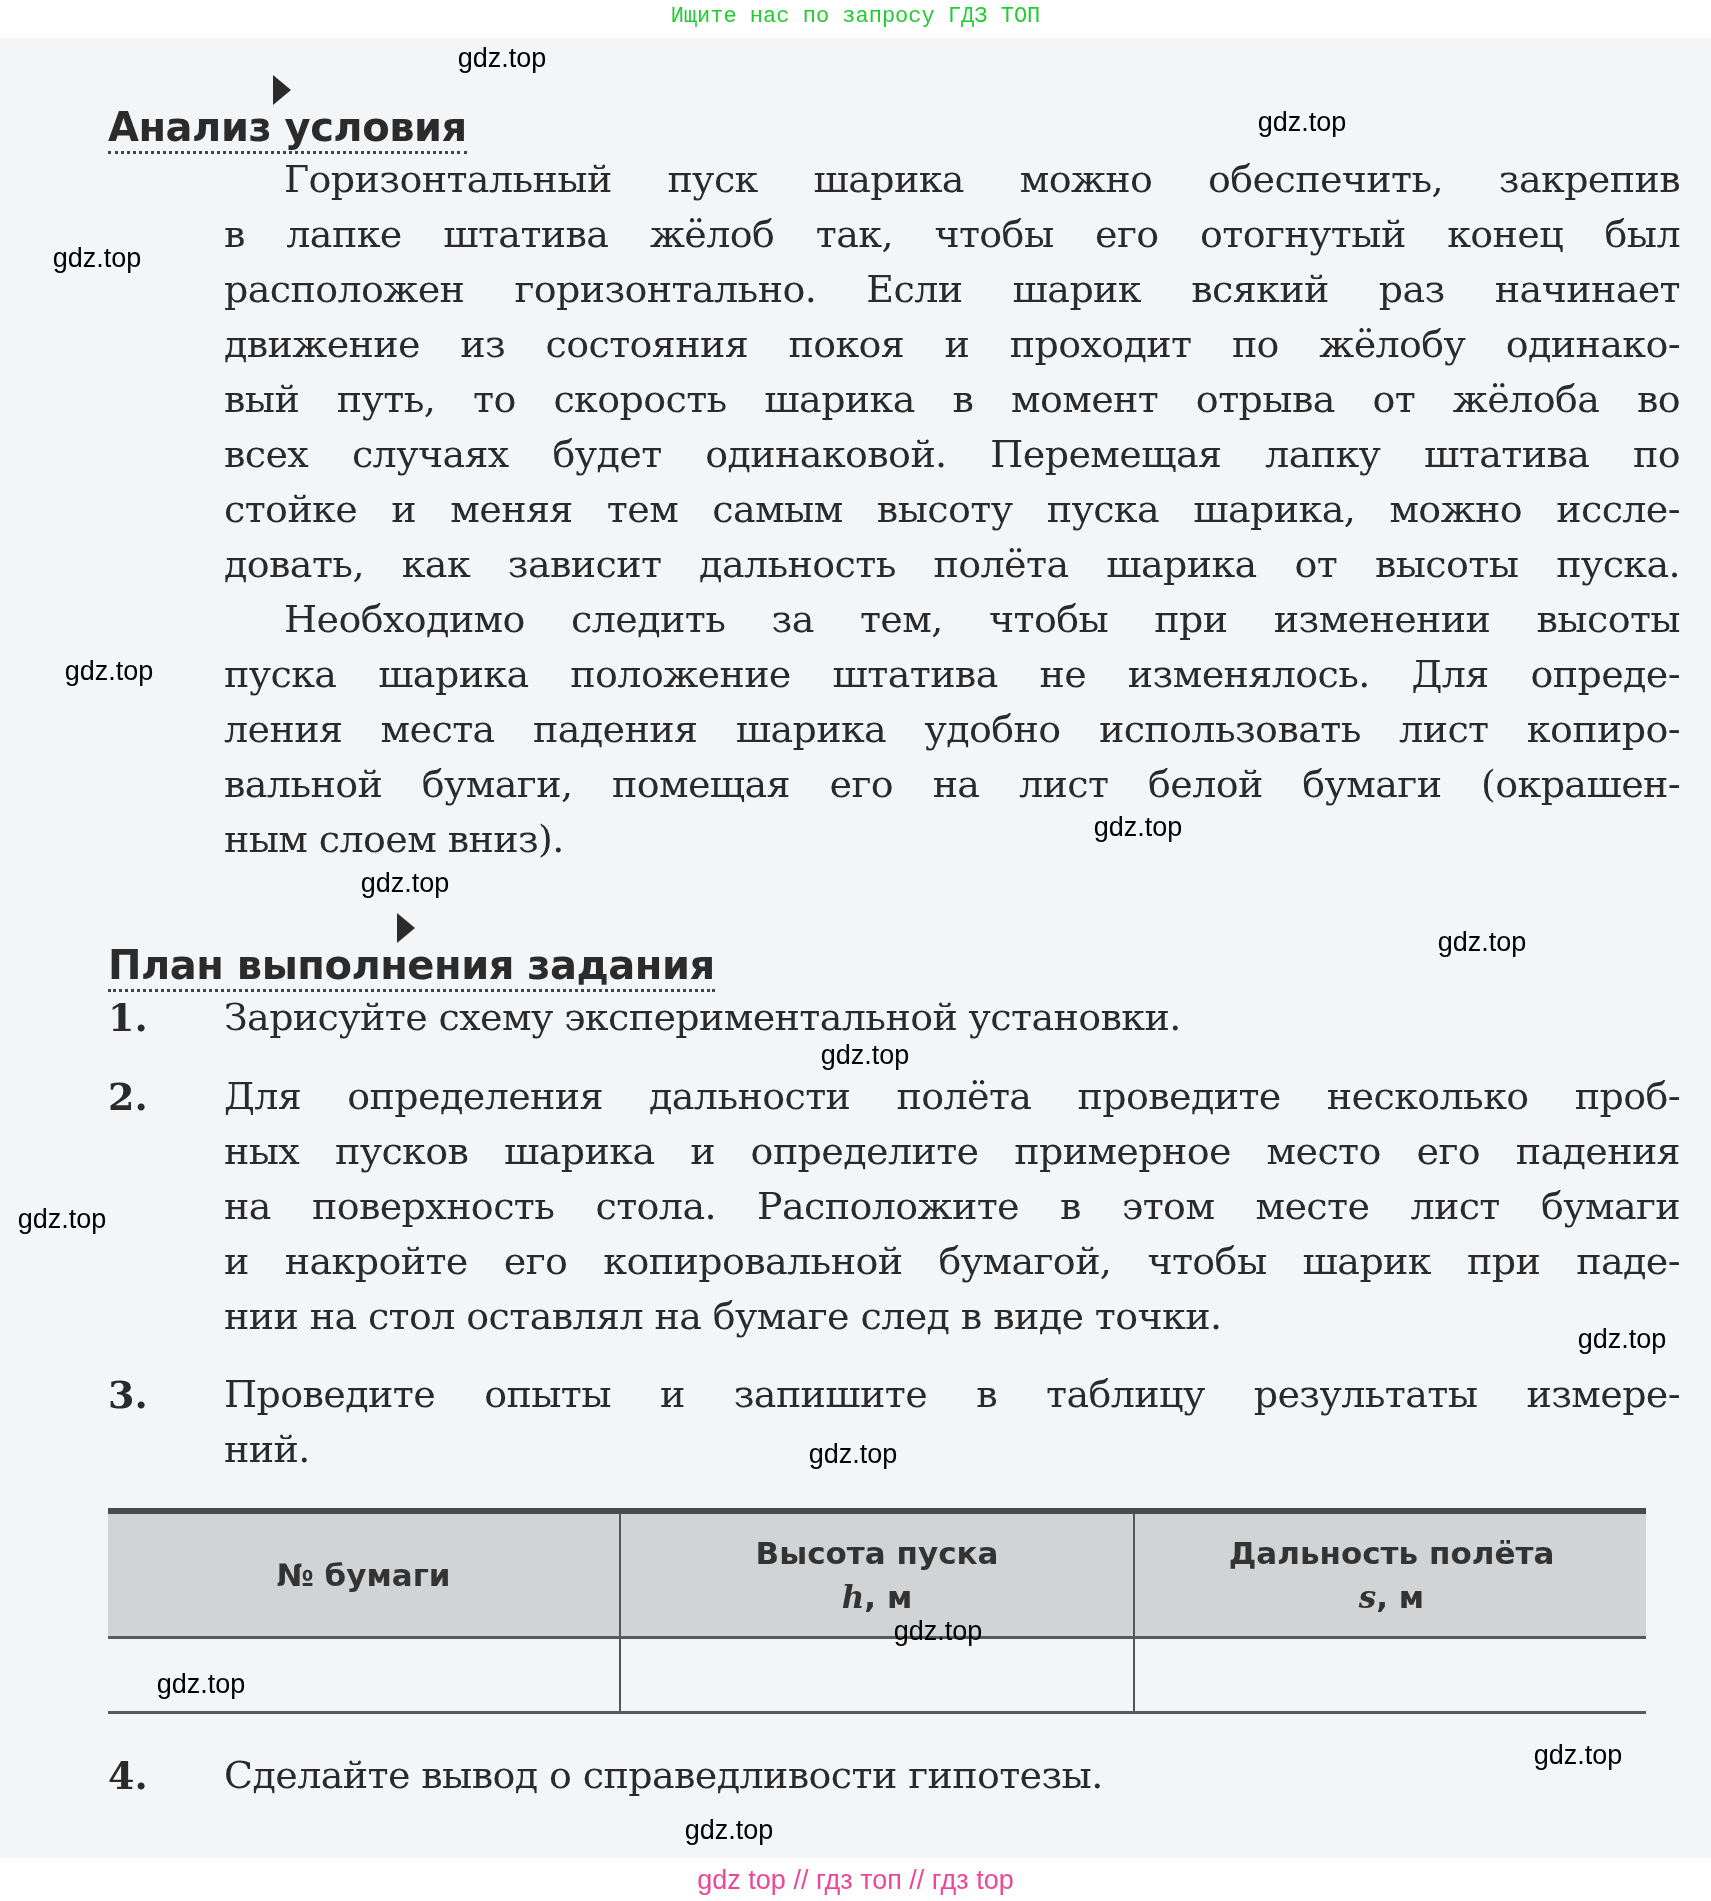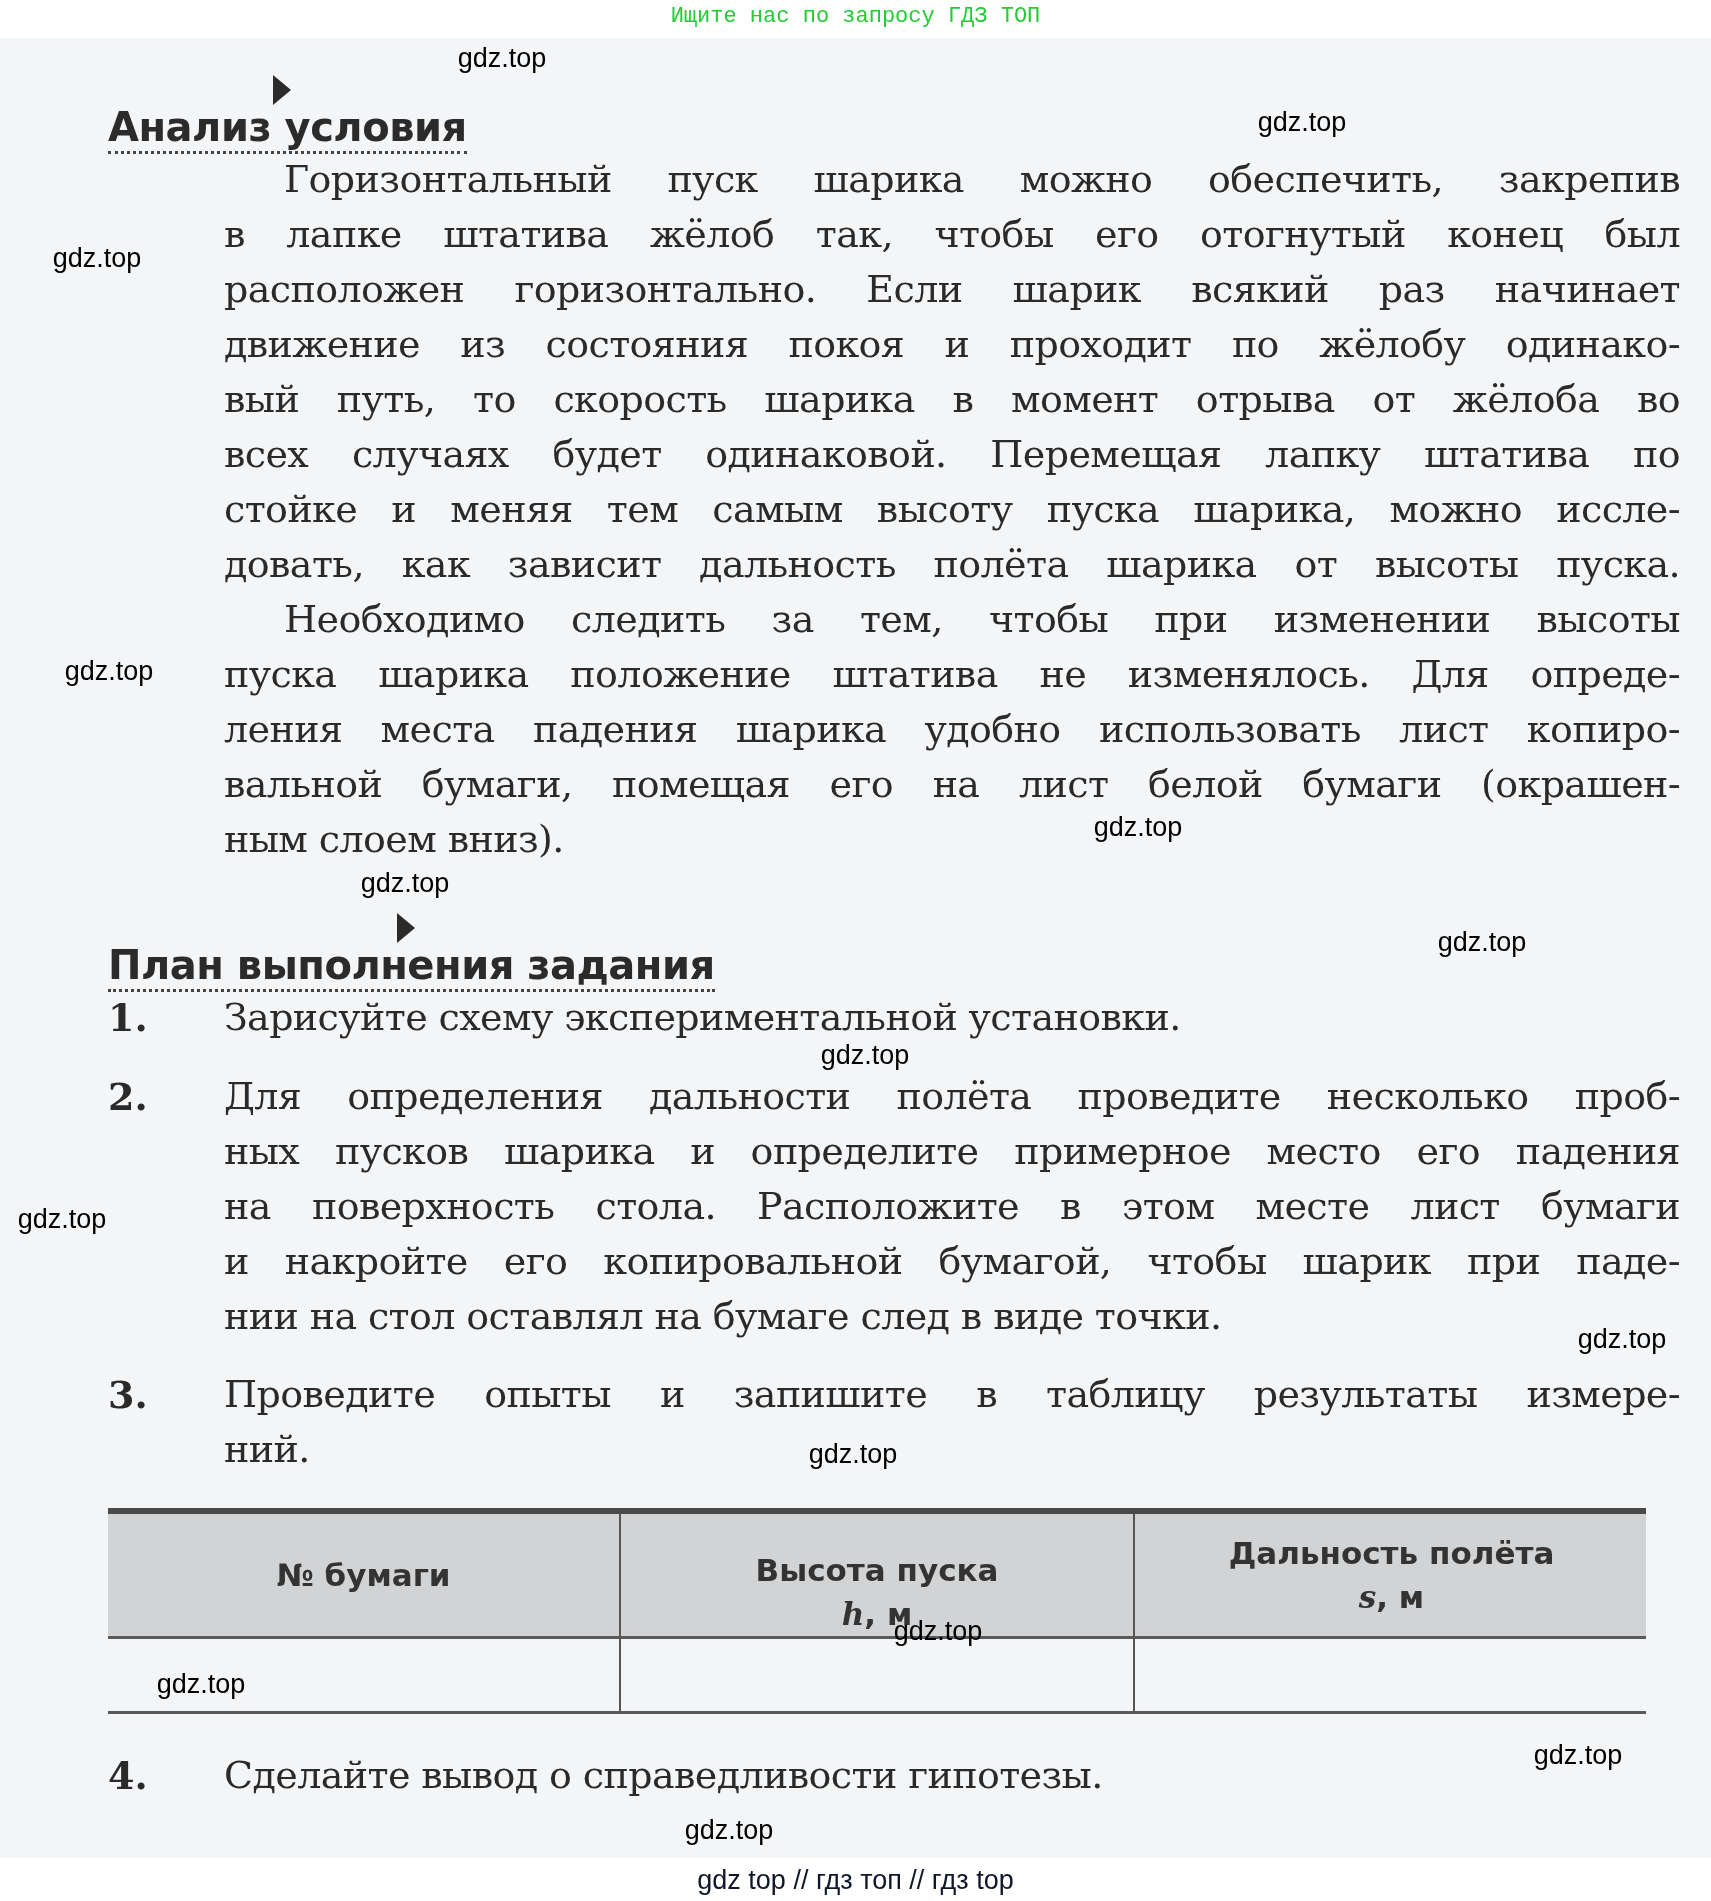--- a/index.html
+++ b/index.html
@@ -12,21 +12,21 @@
     position:absolute; left:0; top:38px; width:1711px; height:1820px;
     background:#f4f5f7;
   }
   .banner {
     position:absolute; left:0; top:0; width:1711px; height:34px;
     text-align:center; color:#22cc33;
     font-family:Liberation Mono, monospace; font-size:22px; line-height:34px;
   }
   .footer {
     position:absolute; left:0; top:1862px; width:1711px; height:36px;
-    text-align:center; color:#0f172a;
+    text-align:center; color:#ec4899;
     font-family:"Liberation Sans", sans-serif; font-size:27px; line-height:36px;
   }
   .heading {
     position:absolute; left:108px; height:50px;
     font-family:"DejaVu Sans", sans-serif; font-weight:bold;
     font-size:40px; color:#2b2b2b; letter-spacing:-0.5px;
     display:flex; align-items:center;flex-direction:column;
   }
   .heading .tri {
     width:0; height:0; border-top:15px solid transparent; border-bottom:15px solid transparent;
@@ -52,21 +52,21 @@
   }
   .table {
     position:absolute; left:108px; top:1508px; width:1538px;
   }
   .table .toprule { height:6px; background:#4a4a4a; }
   .table .thead { display:flex; height:122px; background:#d2d3d4; border-bottom:3px solid #5a5a5a; }
   .table .tbody { display:flex; height:72px; border-bottom:3px solid #5a5a5a; }
   .table .cell { flex:0 0 auto; display:flex; flex-direction:column; align-items:center; justify-content:center;
     font-family:"DejaVu Sans", sans-serif; font-weight:bold; font-size:31px; color:#333; line-height:44px; }
   .table .c1 { width:511px; border-right:2px solid #555; }
-  .table .c2 { width:512px; border-right:2px solid #555;justify-content:flex-end; }
+  .table .c2 { width:512px; border-right:2px solid #555; }
   .table .c3 { width:513px; }
   .table .var { font-family:"DejaVu Serif", serif; font-style:italic; }
 </style>
 </head>
 <body>
 
 <div class="banner">Ищите нас по запросу ГДЗ ТОП</div>
 
 <div class="page"></div>
 

